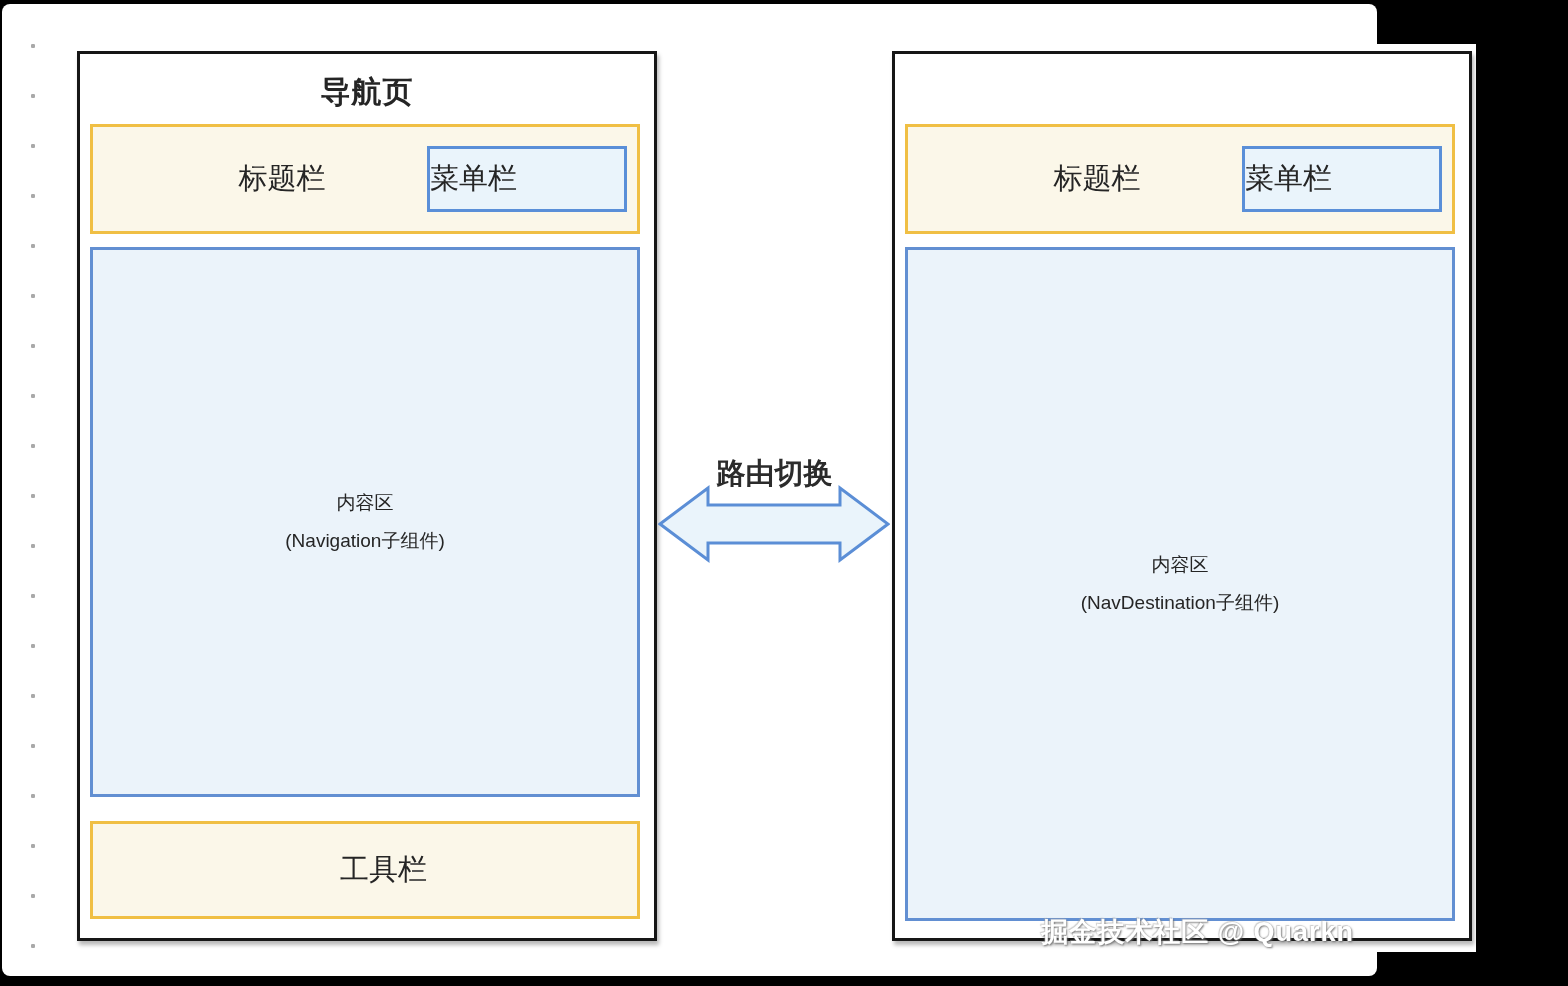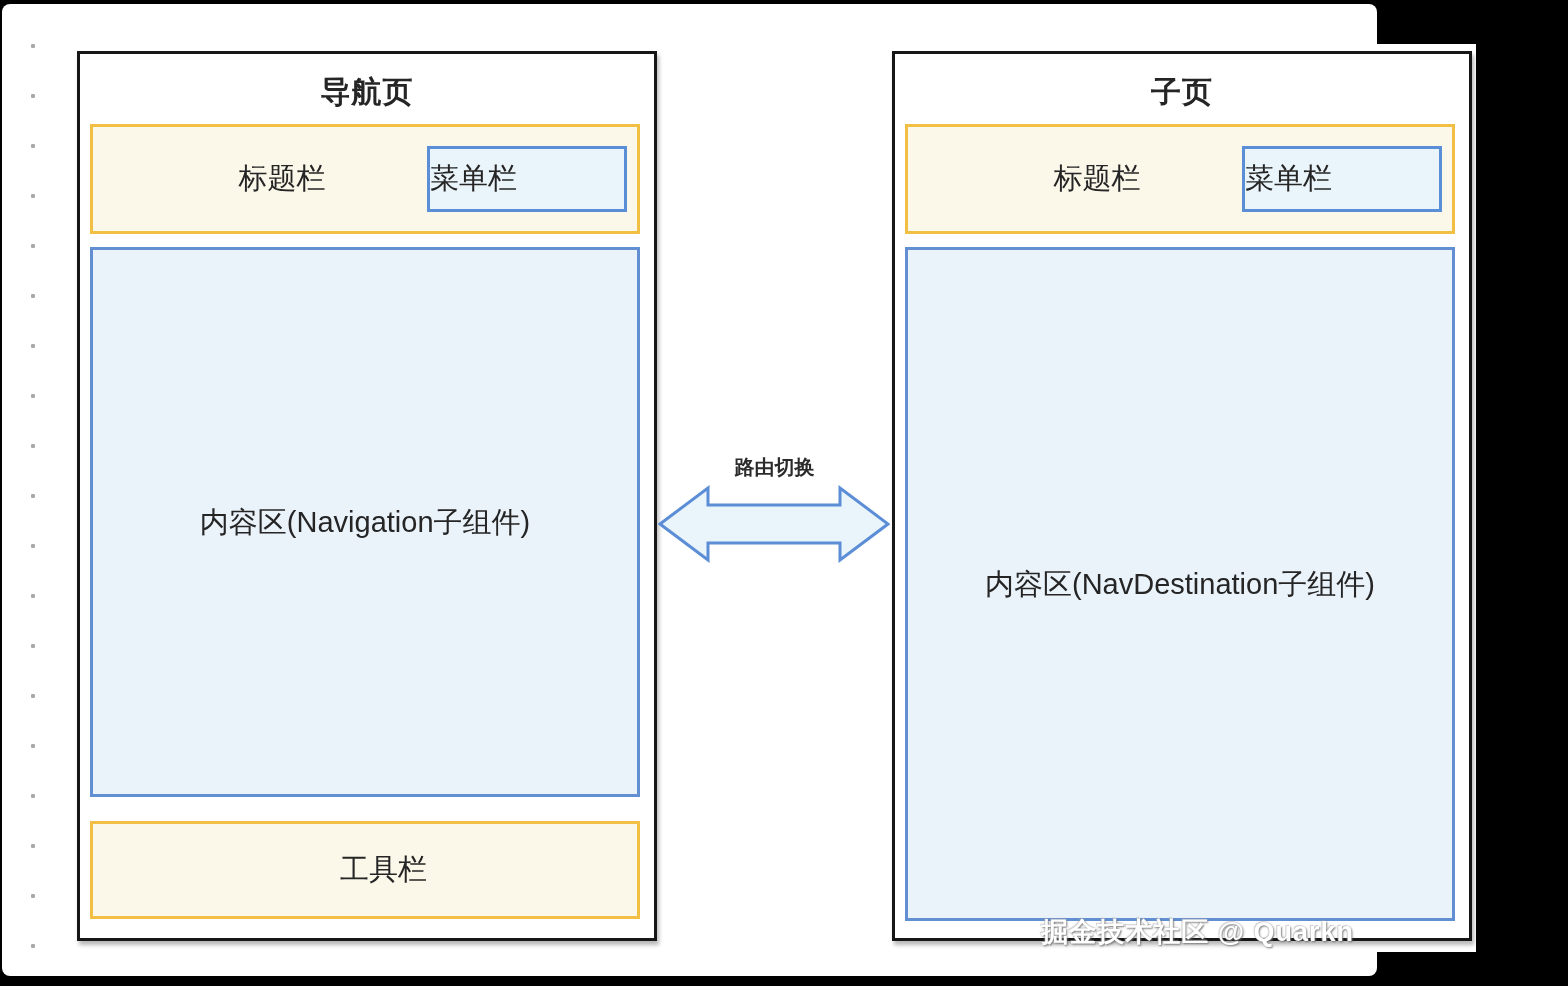--- a/index.html
+++ b/index.html
@@ -71,24 +71,24 @@
     justify-content: flex-start;
     font-size: 29px;
     font-weight: 500;
   }
   .contentbox {
     position: absolute;
     left: 10px; right: 14px; top: 193px;
     border: 3px solid #628FD2;
     background: #EBF3FA;
     display: flex;
-    flex-direction: row;
+    flex-direction: column;
     align-items: center;
     justify-content: center;
-    font-size: 29px;
+    font-size: 19px;
     font-weight: 500;
     line-height: 2;
     text-align: center;
   }
   .contentbox.tall  { height: 674px; }
   .contentbox.short { height: 550px; }
   .toolbar {
     position: absolute;
     left: 10px; right: 14px; top: 767px;
     height: 98px;
@@ -99,21 +99,21 @@
     justify-content: center;
     font-size: 29px;
     font-weight: 500;
     padding-left: 37px;
   }
   .connector-label {
     position: absolute;
     left: 655px; top: 450px;
     width: 235px;
     text-align: center;
-    font-size: 20px;
+    font-size: 29px;
     font-weight: 600;
     color: #2b2b2b;
   }
   .arrow-svg {
     position: absolute;
     left: 656px; top: 481px;
   }
   .arrow-svg polygon {
     fill: #EAF4FB;
     stroke: #5B8ED6;
@@ -152,21 +152,20 @@
       <span>工具栏</span>
     </div>
   </div>
 
   <div class="connector-label">路由切换</div>
   <svg class="arrow-svg" width="232" height="78" viewBox="0 0 232 78">
     <polygon points="2,39 50,3 50,20 182,20 182,3 230,39 182,75 182,58 50,58 50,75"></polygon>
   </svg>
 
   <div class="panel panel-right">
-    <div class="panel-title">子页</div>
     <div class="titlebar">
       <div class="titlebar-label">标题栏</div>
       <div class="menubar">
         <span>菜单栏</span>
       </div>
     </div>
     <div class="contentbox tall">
       <div>内容区</div>
       <div>(NavDestination子组件)</div>
     </div>

